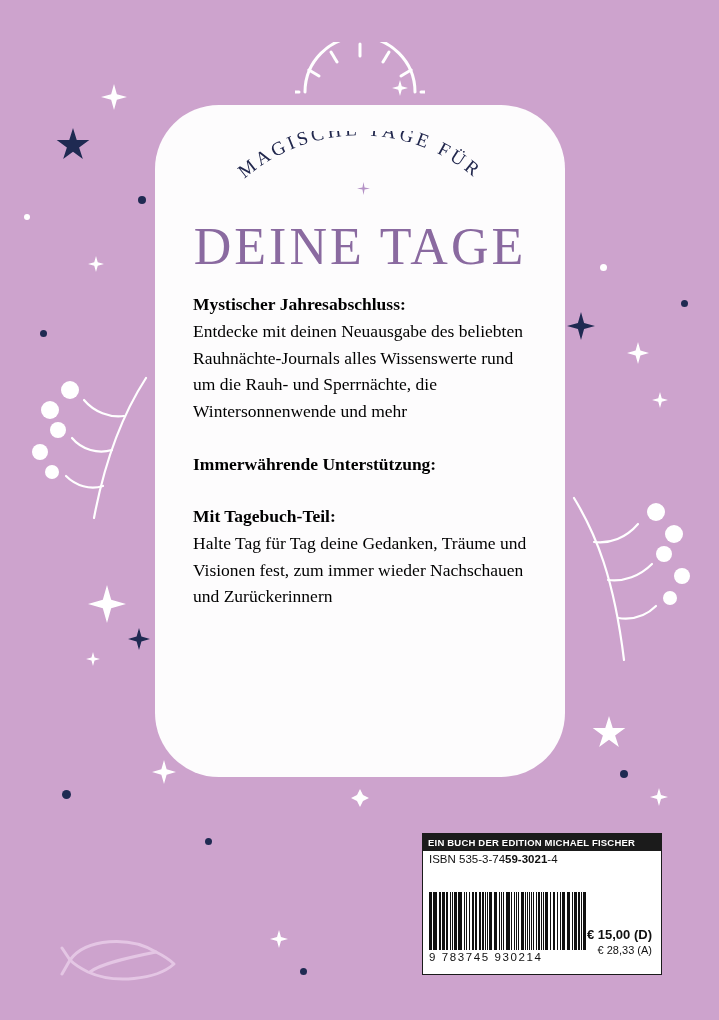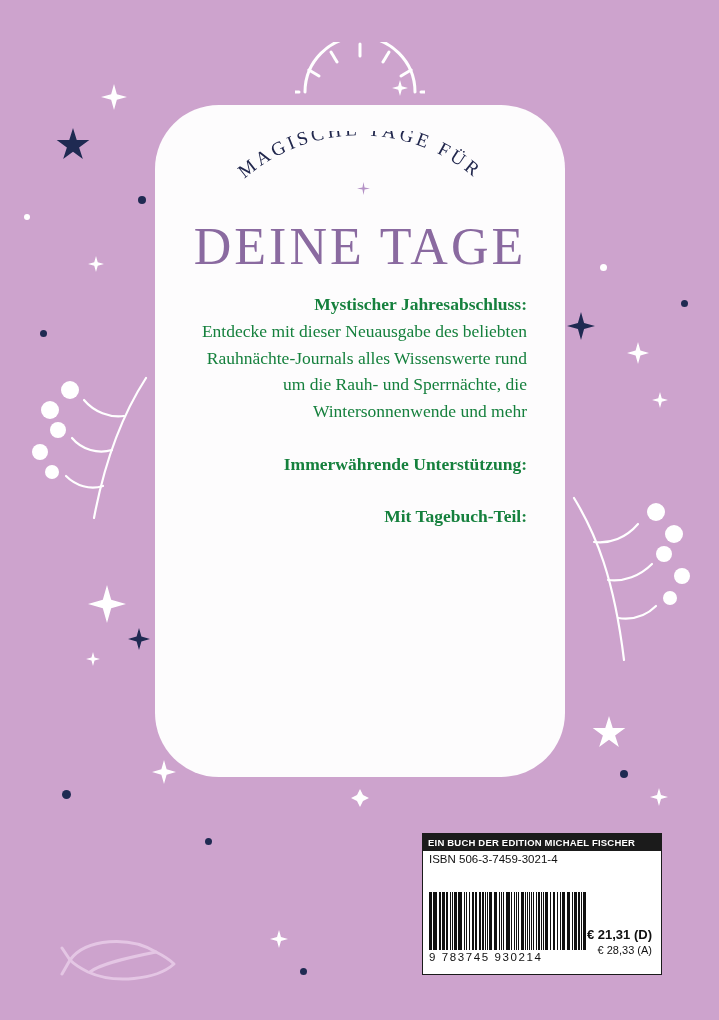--- a/index.html
+++ b/index.html
@@ -85,22 +85,22 @@
     width: 13px;
     height: 13px;
     background: #b492c6;
     clip-path: polygon(50% 0%, 58% 42%, 100% 50%, 58% 58%, 50% 100%, 42% 58%, 0% 50%, 42% 42%);
   }
   .blocks {
     position: absolute;
     top: 186px;
     left: 38px;
     width: 334px;
-    text-align: right;
-    color: #15803d;
+    text-align: left;
+    color: #000000;
   }
   .block { margin-bottom: 26px; }
   .block:last-child { margin-bottom: 0; }
   .block .head {
     font-weight: bold;
     font-size: 17.5px;
     line-height: 1.5;
     margin: 0 0 1px 0;
   }
   .block .body {
@@ -170,21 +170,21 @@
     letter-spacing: 0.2px;
     padding: 3px 4px 3px 5px;
     white-space: nowrap;
   }
   .isbn-line {
     font-family: "Liberation Sans", sans-serif;
     font-size: 11.5px;
     color: #111;
     padding: 2px 0 0 6px;
   }
-  .isbn-line .bold { font-weight: normal; text-align: center; }
+  .isbn-line .bold { font-weight: bold; text-align: center; }
   .barcode-area {
     position: absolute;
     left: 6px;
     top: 58px;
     width: 158px;
     height: 58px;
     display: flex;
     align-items: flex-end;
     gap: 0;
   }
@@ -323,44 +323,45 @@
       </svg>
     </div>
 
     <div class="tiny-sparkle"></div>
 
     <div class="main-title">DEINE TAGE</div>
 
     <div class="blocks">
       <div class="block">
         <p class="head">Mystischer Jahresabschluss:</p>
-        <p class="body">Entdecke mit dieser Neuausgabe des beliebten Rauhnächte-Journals alles Wissenswerte rund um die Rauh- und Sperrnächte, die Wintersonnenwende und mehr</p>
+        <p class="body">Entdecke mit deinen Neuausgabe des beliebten Rauhnächte-Journals alles Wissenswerte rund um die Rauh- und Sperrnächte, die Wintersonnenwende und mehr</p>
       </div>
       <div class="block">
         <p class="head">Immerwährende Unterstützung:</p>
       </div>
       <div class="block">
         <p class="head">Mit Tagebuch-Teil:</p>
+        <p class="body">Halte Tag für Tag deine Gedanken, Träume und Visionen fest, zum immer wieder Nachschauen und Zurückerinnern</p>
       </div>
     </div>
   </div>
 
   <div class="fish">
     <svg width="120" height="60" viewBox="0 0 120 60">
       <g fill="none" stroke="#e4c6e4" stroke-width="3" stroke-linejoin="round" stroke-linecap="round">
         <path d="M10 30 C26 8 70 6 96 22 C104 26 110 30 114 34 C96 50 54 54 28 42 C20 38 14 34 10 30 Z"></path>
         <path d="M30 42 C40 34 66 28 96 22"></path>
         <path d="M10 30 L2 18 M10 30 L2 44"></path>
       </g>
     </svg>
   </div>
 
   <div class="isbn-box">
     <div class="isbn-head">EIN BUCH DER EDITION MICHAEL FISCHER</div>
-    <div class="isbn-line"><span>ISBN 506-3-74</span><span class="bold">59-3021</span><span>-4</span></div>
+    <div class="isbn-line"><span>ISBN 535-3-74</span><span class="bold">59-3021</span><span>-4</span></div>
 
     <div class="barcode-area" id="barcode">
         <i style="width: 2px;"></i>
         <i style="width: 1px; background: transparent;"></i>
         <i style="width: 1px;"></i>
         <i style="width: 1px; background: transparent;"></i>
         <i style="width: 3px;"></i>
         <i style="width: 1px; background: transparent;"></i>
         <i style="width: 1px;"></i>
         <i style="width: 2px; background: transparent;"></i>
@@ -475,17 +476,17 @@
         <i style="width: 3px;"></i>
         <i style="width: 2px; background: transparent;"></i>
         <i style="width: 2px;"></i>
         <i style="width: 1px; background: transparent;"></i>
         <i style="width: 2px;"></i>
         <i style="width: 1px; background: transparent;"></i>
         <i style="width: 3px;"></i>
         <i style="width: 1px; background: transparent;"></i>
       </div>
     <div class="barcode-num">9 783745 930214</div>
-    <div class="price-main">€ 21,31 (D)</div>
+    <div class="price-main">€ 15,00 (D)</div>
     <div class="price-sub">€ 28,33 (A)</div>
   </div>
 
 </div>
 
 </body></html>

